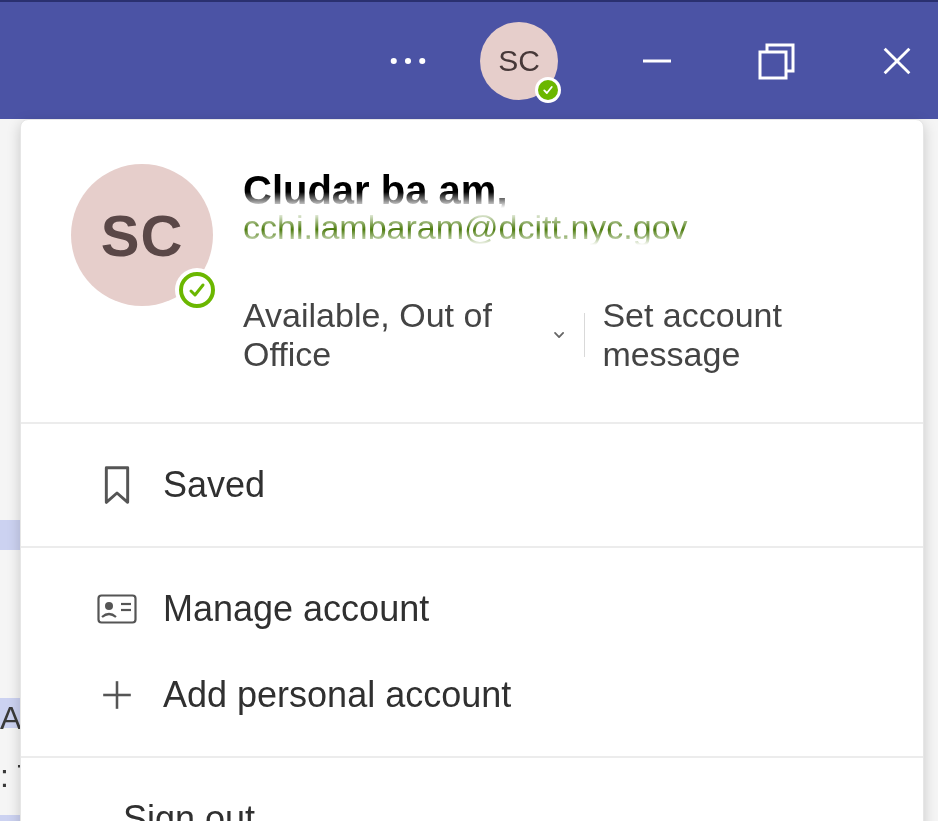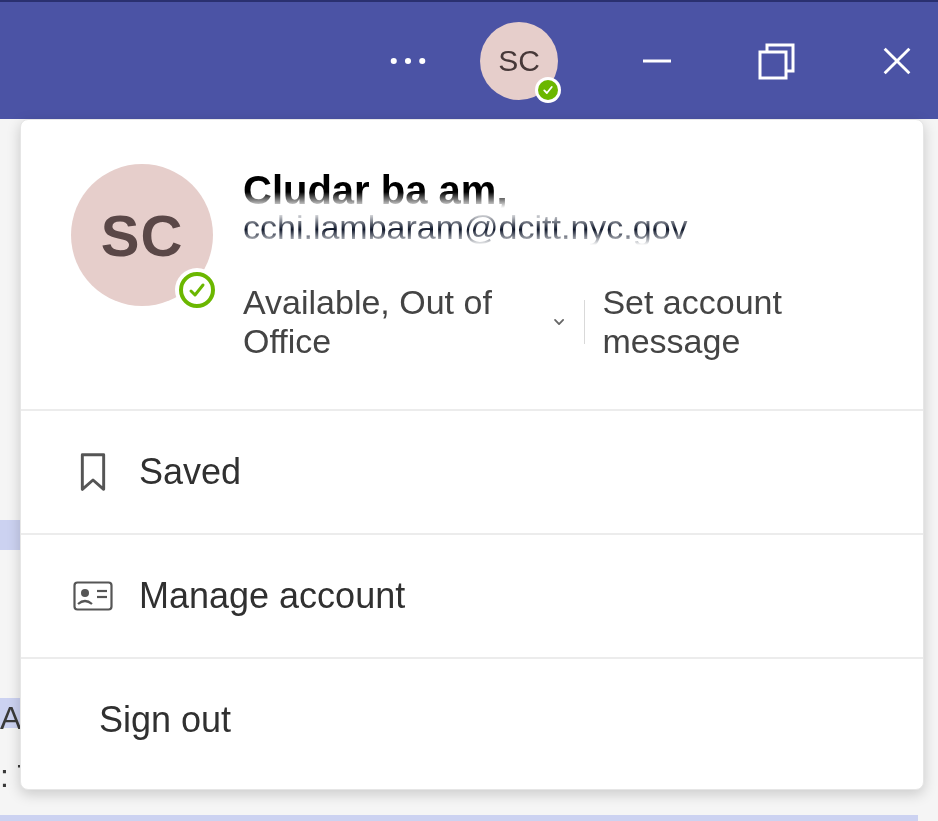--- a/index.html
+++ b/index.html
@@ -150,31 +150,31 @@
       font-weight: 700;
       color: #000000;
       line-height: 1;
       white-space: nowrap;
       overflow: hidden;
       mask-image: linear-gradient(to bottom, black 55%, transparent 95%);
       -webkit-mask-image: linear-gradient(to bottom, black 55%, transparent 95%);
     }
     .profile-email {
       font-size: 34px;
-      color: #0f172a;
+      color: #4d7c0f;
       white-space: nowrap;
       overflow: hidden;
       margin-top: -2px;
       mask-image: linear-gradient(to bottom, transparent 10%, black 55%, transparent 95%);
       -webkit-mask-image: linear-gradient(to bottom, transparent 10%, black 55%, transparent 95%);
     }
     .status-row {
       display: flex;
       align-items: center;
-      margin-top: 36px;
+      margin-top: 49px;
       gap: 18px;
       font-size: 34px;
       color: #444;
     }
     .status-select {
       display: flex;
       align-items: center;
       gap: 10px;
       cursor: pointer;
     }
@@ -186,21 +186,21 @@
     }
     .status-message-btn { cursor: pointer; }
     .menu-section {
       border-top: 2px solid #ececec;
       padding: 18px 0;
     }
     .menu-item {
       display: flex;
       align-items: center;
       gap: 26px;
-      padding: 22px 52px;
+      padding: 22px 76px;
       font-size: 36px;
       color: #303030;
       cursor: pointer;
     }
     .menu-icon {
       width: 40px;
       height: 40px;
       display: flex;
       align-items: center;
       justify-content: center;
@@ -324,20 +324,29 @@
         <svg viewBox="0 0 40 30" width="40" height="30">
           <rect x="1.5" y="1.5" width="37" height="27" rx="3" stroke="#555" stroke-width="2.2" fill="none"></rect>
           <circle cx="12" cy="12" r="4" fill="#555"></circle>
           <path d="M5 23 Q12 17 19 23" stroke="#555" stroke-width="2.2" fill="none"></path>
           <line x1="24" y1="10" x2="34" y2="10" stroke="#555" stroke-width="2.2"></line>
           <line x1="24" y1="16" x2="34" y2="16" stroke="#555" stroke-width="2.2"></line>
         </svg>
       </span>
       <span>Manage account</span>
     </div>
+    <div class="menu-item">
+      <span class="menu-icon">
+        <svg viewBox="0 0 32 32" width="34" height="34">
+            <line x1="16" y1="3" x2="16" y2="29" stroke="#555" stroke-width="2.4"></line>
+            <line x1="3" y1="16" x2="29" y2="16" stroke="#555" stroke-width="2.4"></line>
+          </svg>
+      </span>
+      <span>Add personal account</span>
+    </div>
   </div>
 
   <div class="menu-section">
     <div class="menu-item">
       <span class="menu-icon blank"></span>
       <span>Sign out</span>
     </div>
   </div>
 </div>
 

